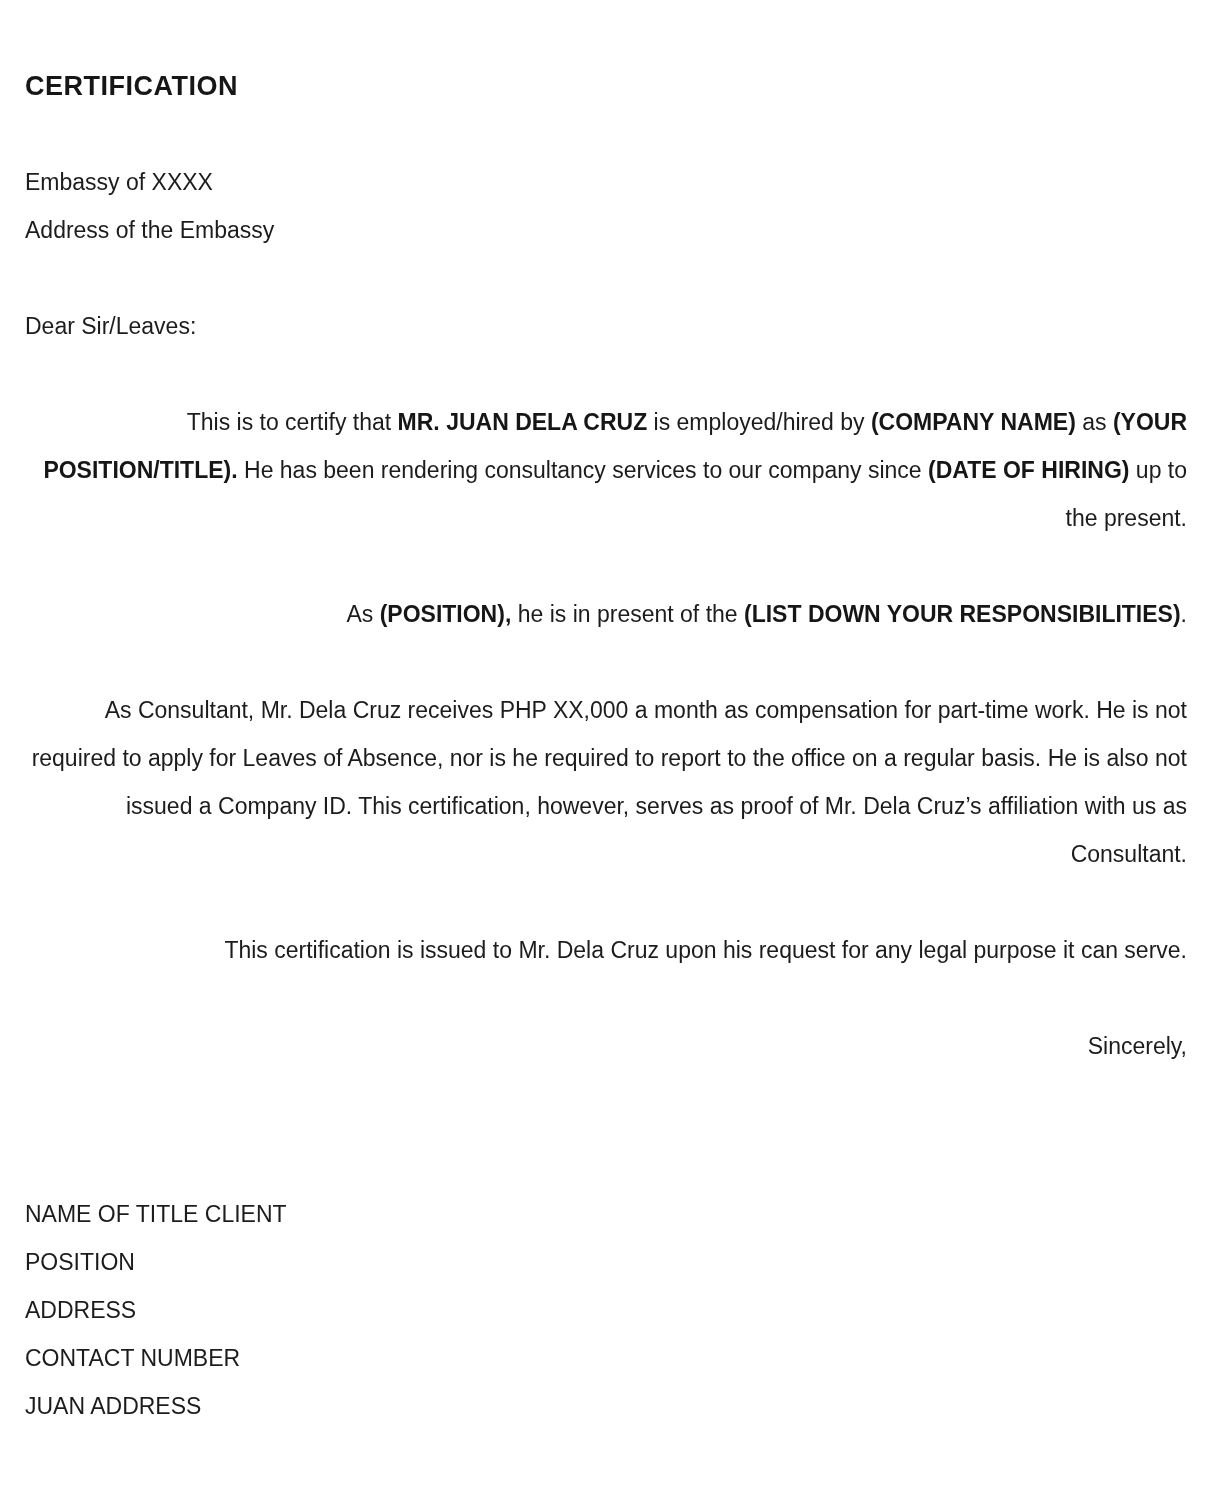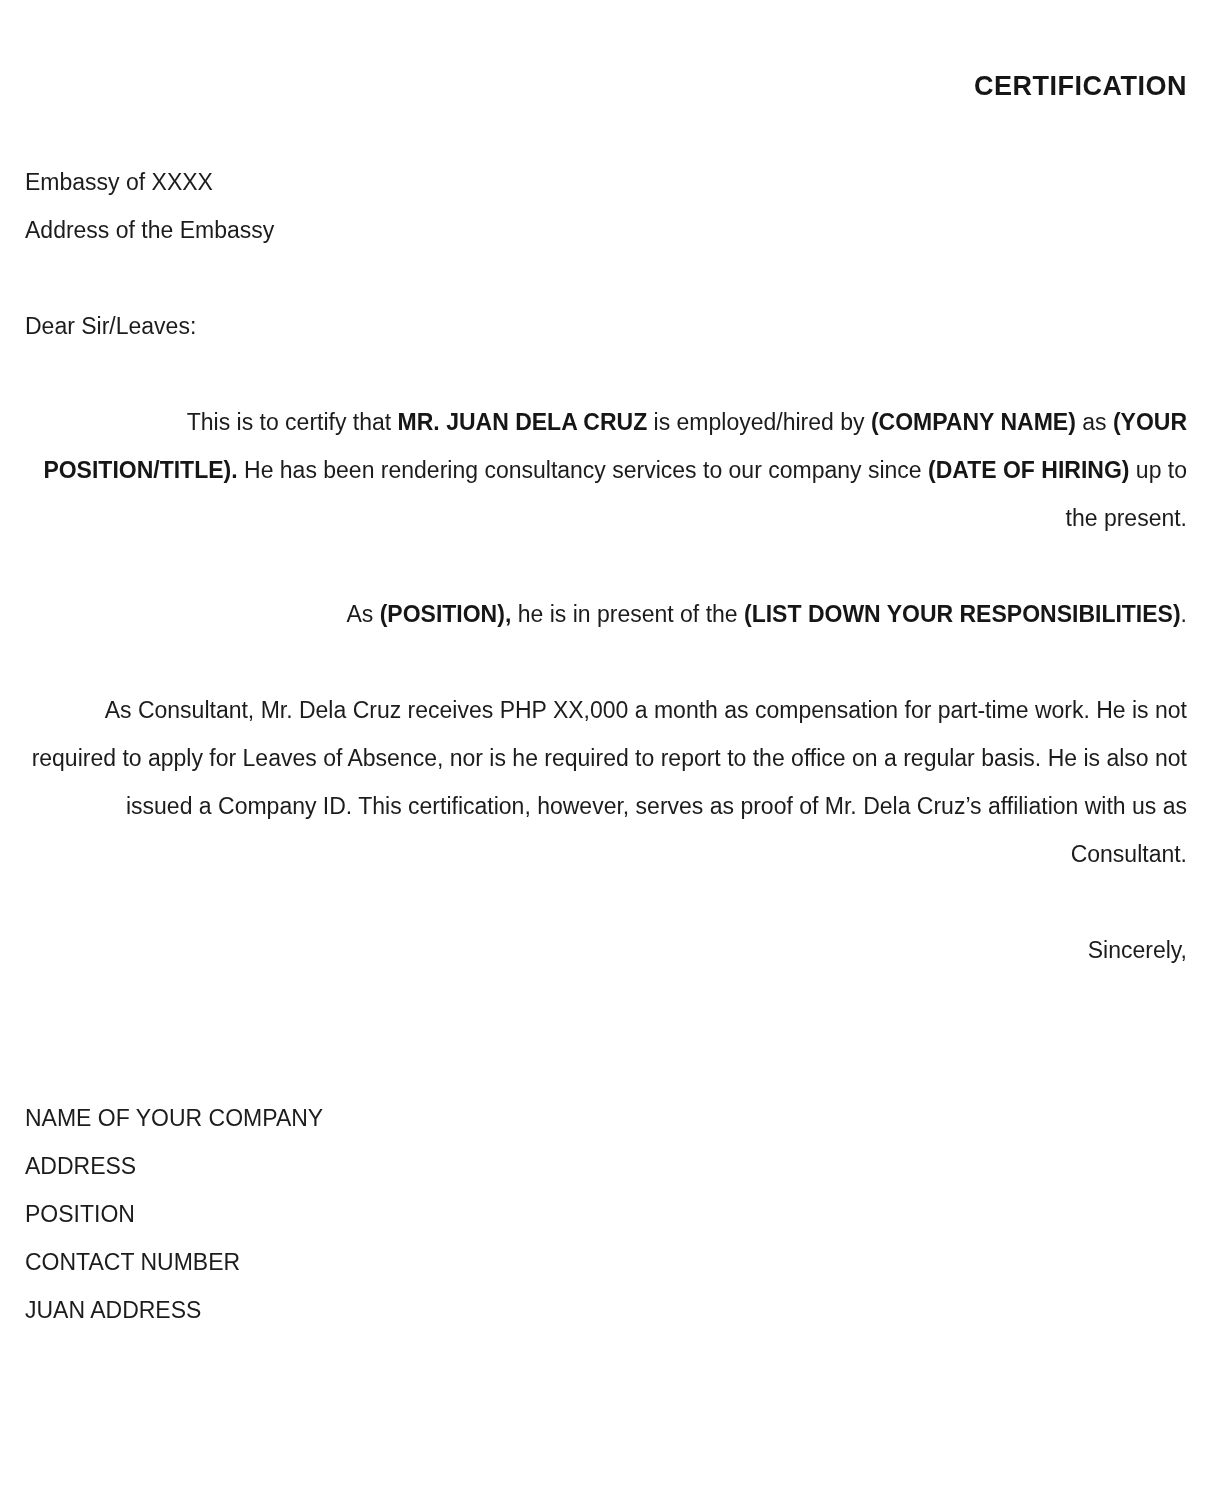--- a/index.html
+++ b/index.html
@@ -17,21 +17,21 @@
     font-family: "Liberation Sans", sans-serif;
     font-size: 23px;
     line-height: 48px;
     color: #1c1c1c;
     overflow: hidden;
   }
   .title {
     font-size: 27px;
     font-weight: 700;
     line-height: 48px;
-    text-align: right;
+    text-align: left;
     letter-spacing: 0.5px;
     margin: 0 0 48px 0;
     color: #161616;
   }
   .block {
     margin: 0 0 48px 0;
   }
   .para {
     text-align: right;
   }
@@ -58,24 +58,25 @@
     </div>
 
   <p class="block">Dear Sir/Leaves:</p>
 
   <p class="block para"><span>This is to certify that </span><span class="b">MR. JUAN DELA CRUZ</span><span> is employed/hired by </span><span class="b">(COMPANY NAME)</span><span> as </span><span class="b">(YOUR POSITION/TITLE).</span><span> He has been rendering consultancy services to our company since </span><span class="b">(DATE OF HIRING)</span><span> up to the present.</span></p>
 
   <p class="block para"><span>As </span><span class="b">(POSITION),</span><span> he is in present of the </span><span class="b">(LIST DOWN YOUR RESPONSIBILITIES)</span><span>.</span></p>
 
   <p class="block para"><span>As Consultant, Mr. Dela Cruz receives PHP XX,000 a month as compensation for part-time work. He is not required to apply for Leaves of Absence, nor is he required to report to the office on a regular basis. He is also not issued a Company ID. This certification, however, serves as proof of Mr. Dela Cruz’s affiliation with us as Consultant.</span></p>
 
+  <p class="block para"><span>This certification is issued to Mr. Dela Cruz upon his request for any legal purpose it can serve.</span></p>
 
   <p class="block closing">Sincerely,</p>
 
   <div class="block signature">
-      <div>NAME OF YOUR COMPANY</div>
+      <div>NAME OF TITLE CLIENT</div>
+      <div>POSITION</div>
       <div>ADDRESS</div>
-      <div>POSITION</div>
       <div>CONTACT NUMBER</div>
       <div>JUAN ADDRESS</div>
     </div>
 
 </div>
 
 </body></html>

